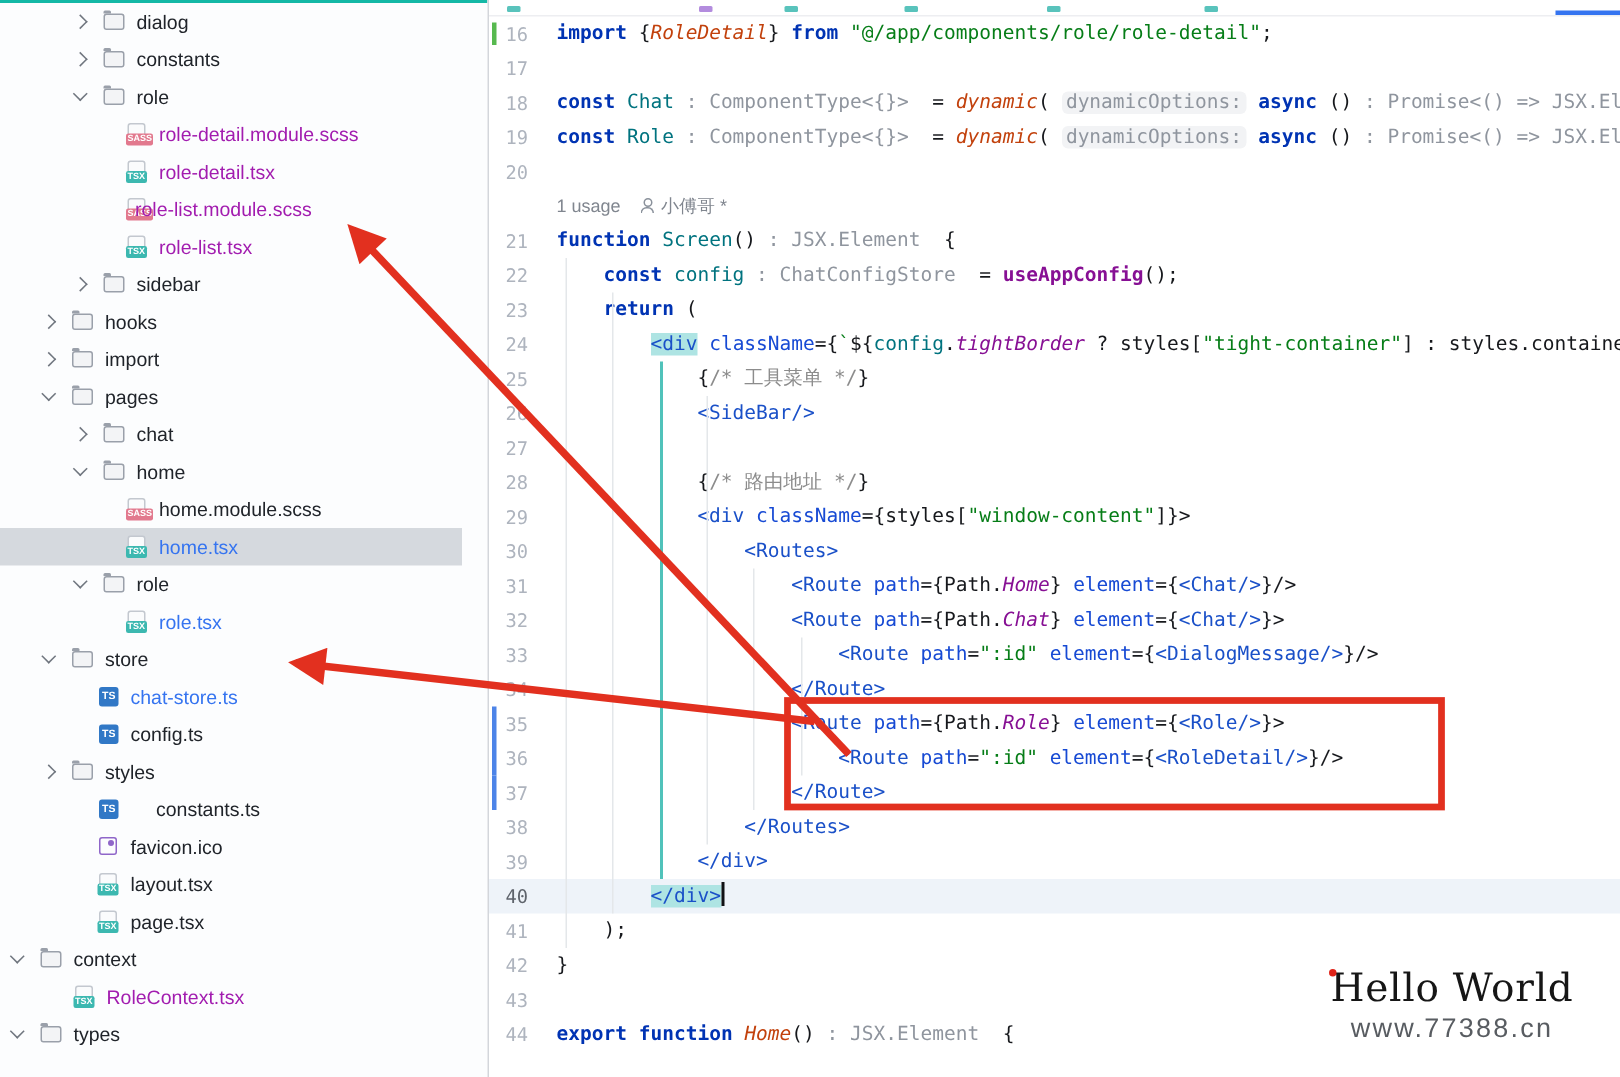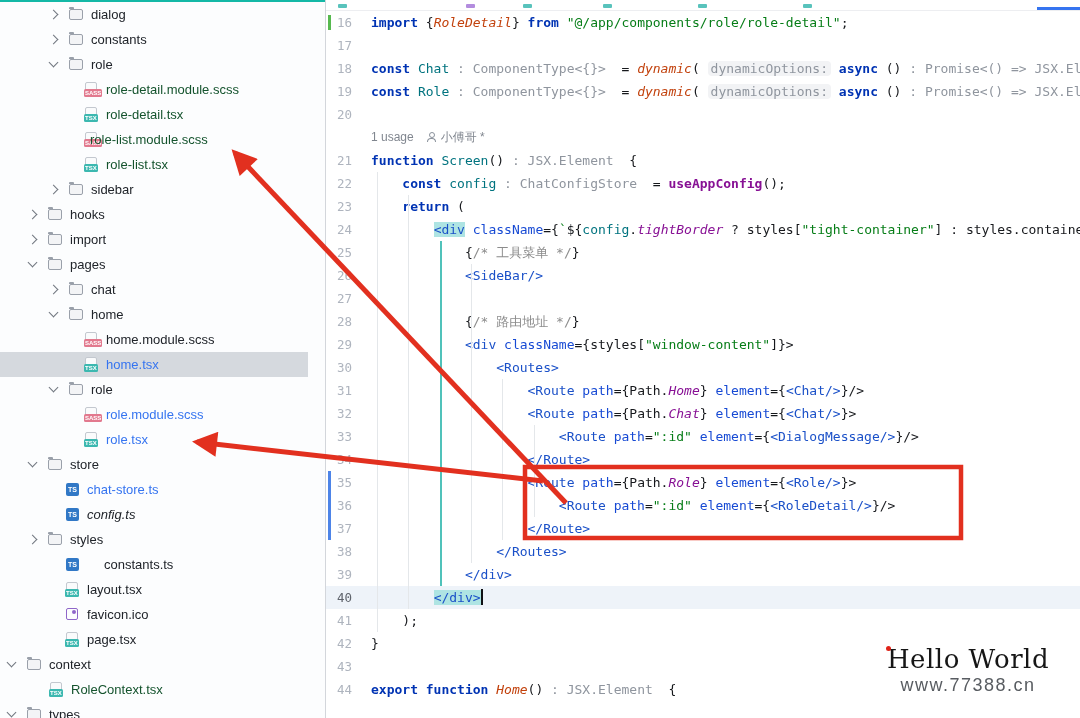--- a/index.html
+++ b/index.html
@@ -21,21 +21,21 @@
         border-radius:1px 1px 0 0}
   .pg{position:absolute;top:5px;width:12px;height:14px;background:#fafbfc;border:1px solid #c3c8cf;
       border-radius:2px;box-sizing:border-box}
   .pg .badge{position:absolute;bottom:-2px;left:-2px;color:#fff;font:bold 6px/8px "Liberation Sans",sans-serif;
       padding:0 1px;border-radius:1.5px;letter-spacing:0}
   .tsic{position:absolute;top:6px;width:13px;height:13px;background:#3178c6;border-radius:2px;color:#fff;
       font:bold 7px/13px "Liberation Sans",sans-serif;text-align:center}
   .icoic{position:absolute;top:6px;width:12px;height:12px;border:1.3px solid #8f66c9;border-radius:2px;box-sizing:border-box}
   .icoic::after{content:'';position:absolute;right:1px;top:1px;width:4px;height:4px;border-radius:50%;background:#8f66c9}
   .tlabel{position:absolute;top:0;line-height:25px;white-space:nowrap}
-  .c-def{color:#20242a}.c-green{color:#14532d}.c-blue{color:#3574f0}
+  .c-def{color:#20242a}.c-green{color:#a21caf}.c-blue{color:#3574f0}
 
   
   .editor{position:absolute;left:325px;top:0;width:755px;height:718px;background:#fff;
           border-left:1px solid #d3d6db;box-sizing:border-box;overflow:hidden}
   .tabstrip{height:10px;border-bottom:1px solid #edeef1;position:relative;background:#fff}
   .tab-sliver{position:absolute;bottom:2px;width:9px;height:4px;border-radius:1px;opacity:.85}
   .active-underline{position:absolute;right:0;bottom:0;width:43px;height:3px;background:#3574f0}
   .code{position:relative}
   .line{height:23px;display:flex;font:13px/23px "DejaVu Sans Mono","Liberation Mono",monospace;white-space:pre}
   .line.cur{background:#eef3f9}
@@ -164,61 +164,55 @@
         </span>
         <span class="tlabel c-blue" style="left: 106px;">home.tsx</span>
       </div>
       <div class="tree-row">
         <span class="chev open" style="left: 50px;"></span>
         <span class="fold" style="left: 69px;"></span>
         <span class="tlabel c-def" style="left: 91px;">role</span>
       </div>
       <div class="tree-row">
         <span class="pg" style="left: 85px;">
-          <span class="badge" style="background: rgb(226, 121, 142);">SASS</span>
-        </span>
-        <span class="tlabel c-blue" style="left: 106px;">role.module.scss</span>
-      </div>
-      <div class="tree-row">
-        <span class="pg" style="left: 85px;">
           <span class="badge" style="background: rgb(60, 184, 176);">TSX</span>
         </span>
         <span class="tlabel c-blue" style="left: 106px;">role.tsx</span>
       </div>
       <div class="tree-row">
         <span class="chev open" style="left: 29px;"></span>
         <span class="fold" style="left: 48px;"></span>
         <span class="tlabel c-def" style="left: 70px;">store</span>
       </div>
       <div class="tree-row">
         <span class="tsic" style="left: 66px;">TS</span>
         <span class="tlabel c-blue" style="left: 87px;">chat-store.ts</span>
       </div>
       <div class="tree-row">
         <span class="tsic" style="left: 66px;">TS</span>
-        <span class="tlabel c-def" style="left: 87px; font-style: italic;">config.ts</span>
+        <span class="tlabel c-def" style="left: 87px;">config.ts</span>
       </div>
       <div class="tree-row">
         <span class="chev closed" style="left: 29px;"></span>
         <span class="fold" style="left: 48px;"></span>
         <span class="tlabel c-def" style="left: 70px;">styles</span>
       </div>
       <div class="tree-row">
         <span class="tsic" style="left: 66px;">TS</span>
         <span class="tlabel c-def" style="left: 104px;">constants.ts</span>
       </div>
       <div class="tree-row">
-        <span class="pg" style="left: 66px;">
-          <span class="badge" style="background: rgb(60, 184, 176);">TSX</span>
-        </span>
-        <span class="tlabel c-def" style="left: 87px;">layout.tsx</span>
-      </div>
-      <div class="tree-row">
         <span class="icoic" style="left: 66px;"></span>
         <span class="tlabel c-def" style="left: 87px;">favicon.ico</span>
+      </div>
+      <div class="tree-row">
+        <span class="pg" style="left: 66px;">
+          <span class="badge" style="background: rgb(60, 184, 176);">TSX</span>
+        </span>
+        <span class="tlabel c-def" style="left: 87px;">layout.tsx</span>
       </div>
       <div class="tree-row">
         <span class="pg" style="left: 66px;">
           <span class="badge" style="background: rgb(60, 184, 176);">TSX</span>
         </span>
         <span class="tlabel c-def" style="left: 87px; text-align: right;">page.tsx</span>
       </div>
       <div class="tree-row">
         <span class="chev open" style="left: 8px;"></span>
         <span class="fold" style="left: 27px;"></span>

